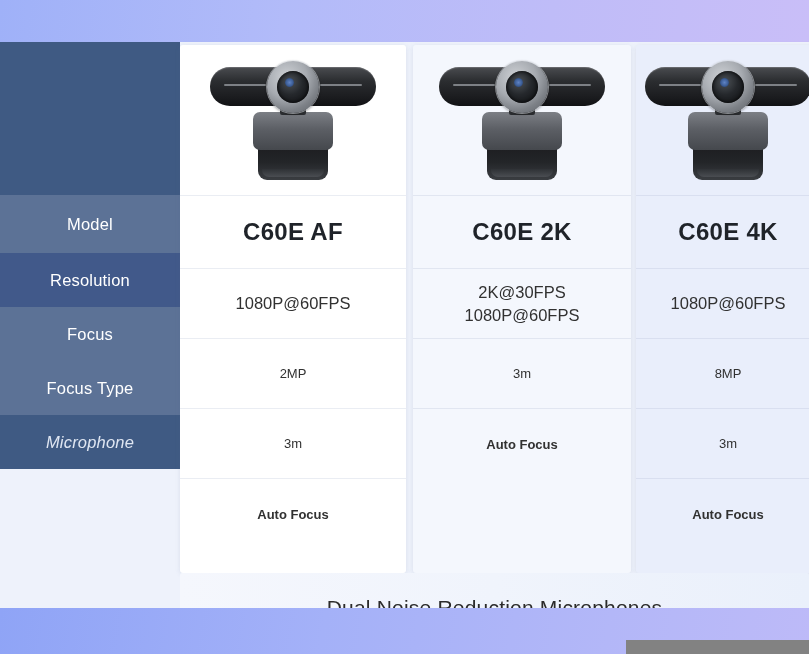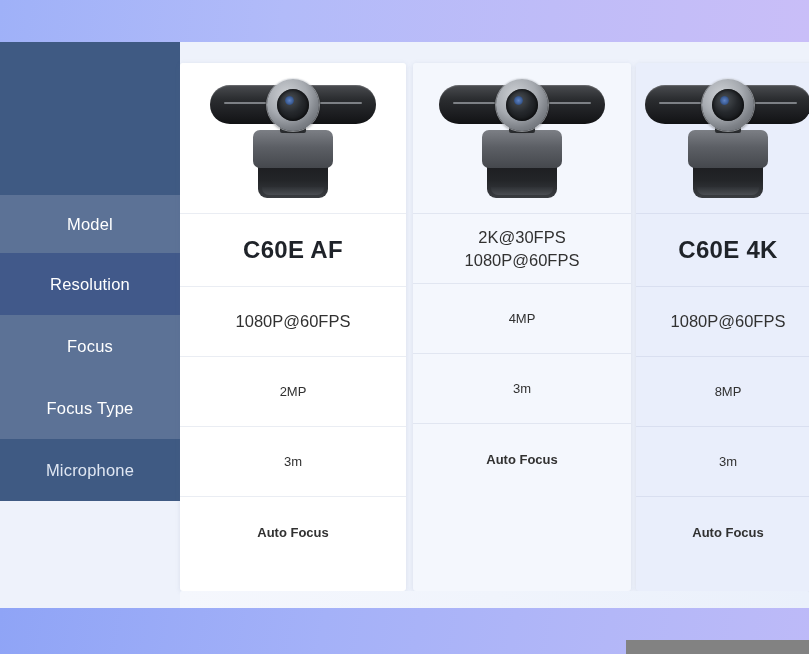--- a/index.html
+++ b/index.html
@@ -68,34 +68,34 @@
     height: 153px;
     background: #3f5a83;
   }
   .sb-row {
     display: flex;
     align-items: center;
     justify-content: center;
     color: #ffffff;
     font-size: 16.5px;
     letter-spacing: .2px;
-    height: 62px;
+    height: 54px;
     flex: none;
   }
   .sb-row.light { background: #5c7296; }
   .sb-row.dark  { background: #41598a; }
   .sb-row.dark2 { background: #3f5a83; }
   .sb-row.r-model { height: 58px; }
-  .sb-row.r-micro { color: #dfe6f2; }
+  .sb-row.r-micro { color: #dfe6f2; font-style: italic; }
 
   
   .cols {
     position: absolute;
     left: 180px; top: 0;
-    width: 629px; height: 566px; margin-top: 18px;
+    width: 629px; height: 566px;
   }
 
   .col {
     position: absolute;
     top: 3px;
     height: 528px;
     border-radius: 3px;
     box-shadow: 0 1px 5px rgba(90,105,150,.14);
     display: flex;
     flex-direction: column;
@@ -330,28 +330,28 @@
             <div class="wc-neck"></div>
             <div class="wc-bar">
               <span class="wc-txt-l">EPREF</span>
               <span class="wc-txt-r">REF 1Y</span>
             </div>
             <div class="wc-lens">
               <div class="wc-lens-glint"></div>
             </div>
           </div>
         </div>
+        <div class="cell cell-model">
+          <span>C60E 2K</span>
+        </div>
         <div class="cell cell-res">
           <div>
             <div>2K@30FPS</div>
             <div>1080P@60FPS</div>
           </div>
-        </div>
-        <div class="cell cell-px">
-          <span>4MP</span>
         </div>
         <div class="cell cell-range">
           <span>3m</span>
         </div>
         <div class="cell cell-focus">
           <span>Auto Focus</span>
         </div>
       </div>
 
       <div class="col col-3">

